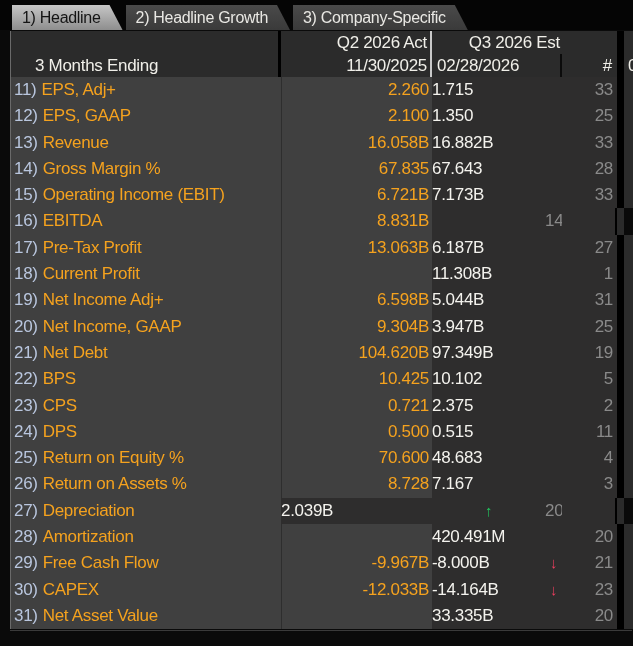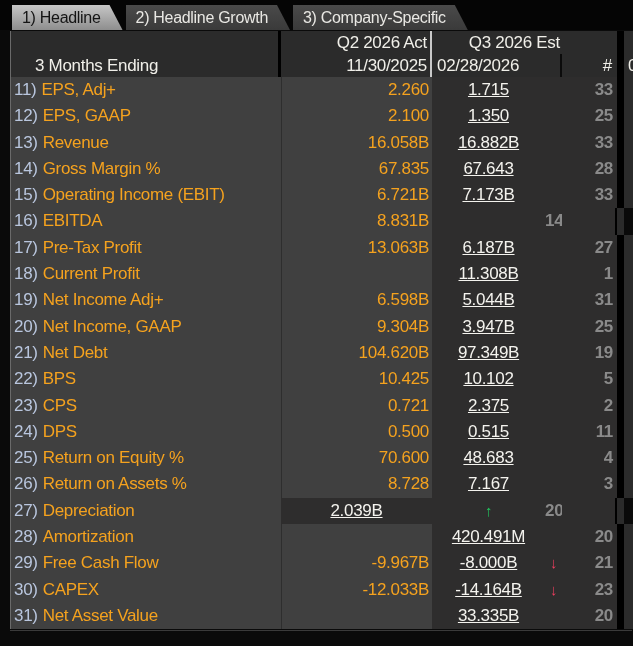--- a/index.html
+++ b/index.html
@@ -34,25 +34,25 @@
   .h-q3span.l1{text-align:right;padding-right:2px;}
   .h-q3span.l2{text-align:left;padding-left:5px;border-right:2px solid #0b0b0b;}
   .h-count{text-align:right;padding-right:3px;}
   .gapcell{background:#000;}
   .sliver{background:#2b2b2b;color:#f0efe9;padding-left:4px;}
   
   .label{background:#404040;padding-left:3px;}
   .num{color:#b9c6de;}
   .lab{color:var(--amber,#f5a21e);padding-left:5px;}
   .q2{background:#404040;text-align:right;padding-right:3px;color:var(--amber,#f5a21e);border-left:1px solid #2e2e2e;}
-  .q3{background:var(--panel,#2e2d2d);text-align:center;color:#f4f3ee;text-decoration:underline;}
+  .q3{background:var(--panel,#2e2d2d);text-align:left;color:#f4f3ee;}
   .arrow{background:var(--panel,#2e2d2d);text-align:center;font-size:15px;font-weight:bold;}
   .arrow.up{color:var(--up,#22c55e);}
   .arrow.down{color:var(--down,#e93d5d);}
-  .count{background:var(--panel,#2e2d2d);text-align:right;padding-right:2px;color:#8a8a8a;font-weight:bold;}
+  .count{background:var(--panel,#2e2d2d);text-align:right;padding-right:2px;color:#8a8a8a;}
   .padcell{background:var(--panel,#2e2d2d);}
   .bottomline{position:absolute;left:10px;top:630px;width:622px;height:1px;background:#3a3a3a;}
 </style>
 </head>
 <body>
 
 <div class="screen">
 
   <div class="top-tick"></div>
 

